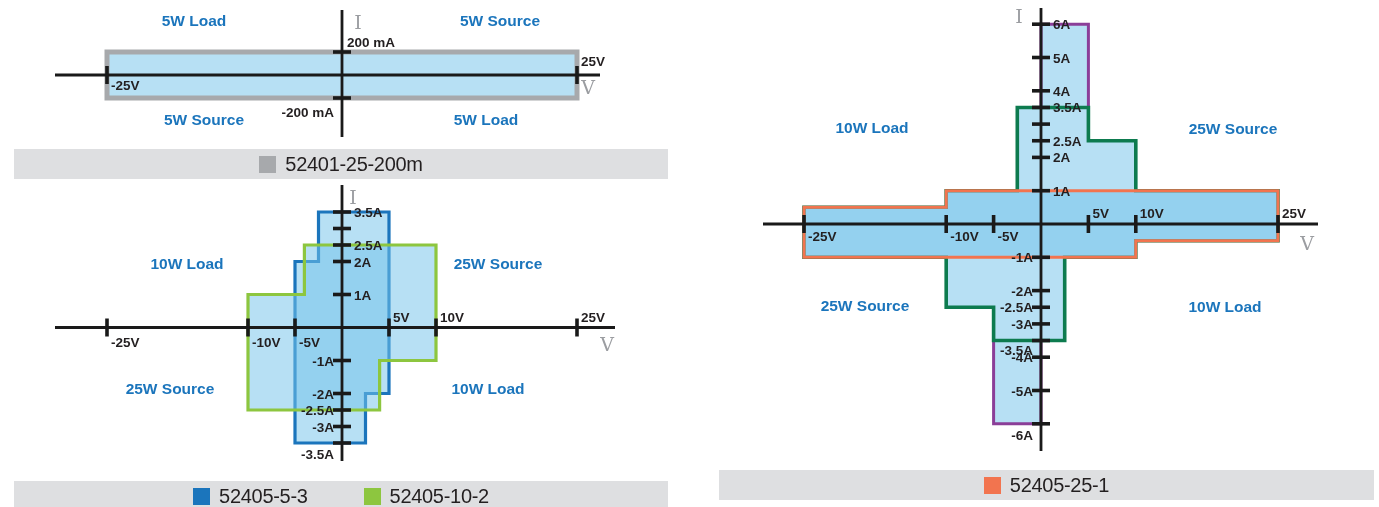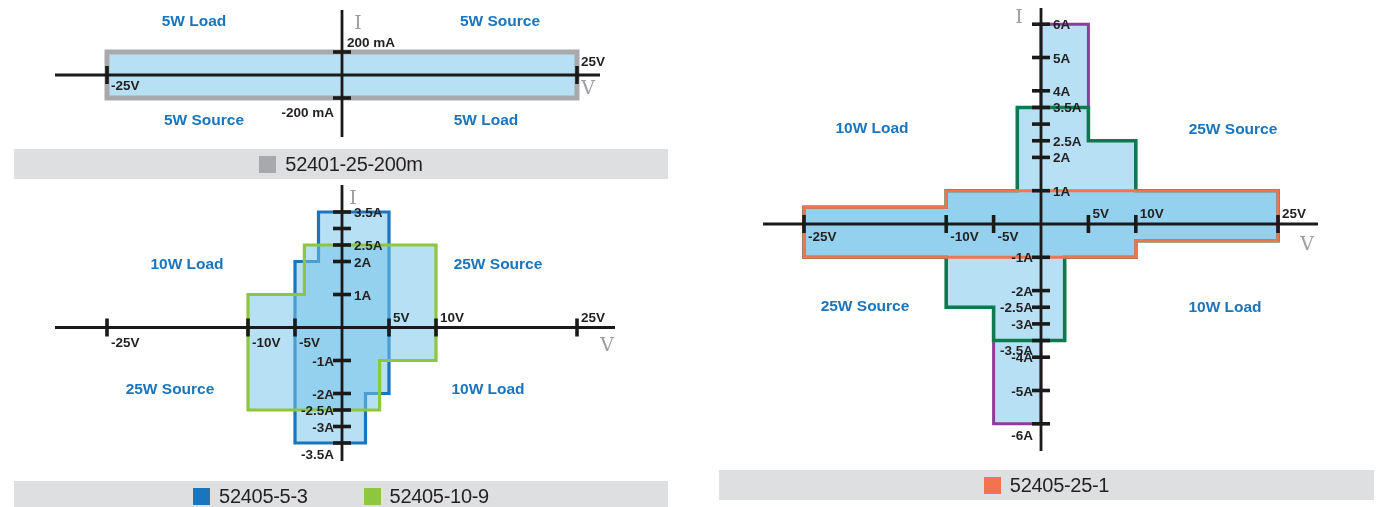--- a/index.html
+++ b/index.html
@@ -148,21 +148,21 @@
           <span class="legend-label">52401-25-200m</span>
         </div>
       </div>
       <div class="legend-bar" style="left: 14px; top: 481px; width: 654px; height: 30px; gap: 56px;">
         <div class="legend-item">
           <span class="legend-swatch" style="background: rgb(27, 117, 188);"></span>
           <span class="legend-label">52405-5-3</span>
         </div>
         <div class="legend-item">
           <span class="legend-swatch" style="background: rgb(141, 198, 63);"></span>
-          <span class="legend-label">52405-10-9</span>
+          <span class="legend-label">52405-10-2</span>
         </div>
       </div>
       <div class="legend-bar" style="left: 719px; top: 470px; width: 655px; height: 30px; gap: 46px;">
         <div class="legend-item">
           <span class="legend-swatch" style="background: rgb(242, 116, 79);"></span>
           <span class="legend-label">52405-25-1</span>
         </div>
       </div>
     </div>
 </div>

